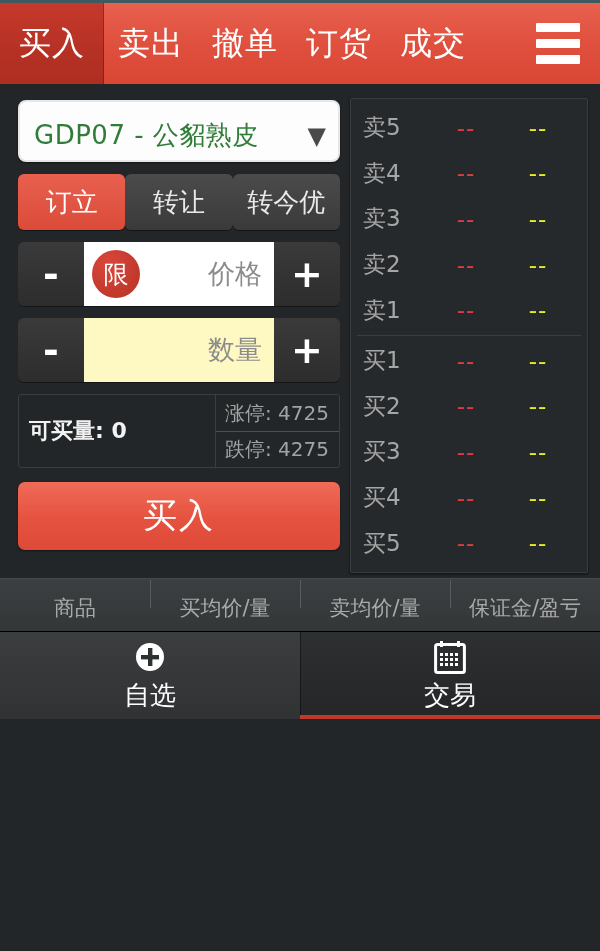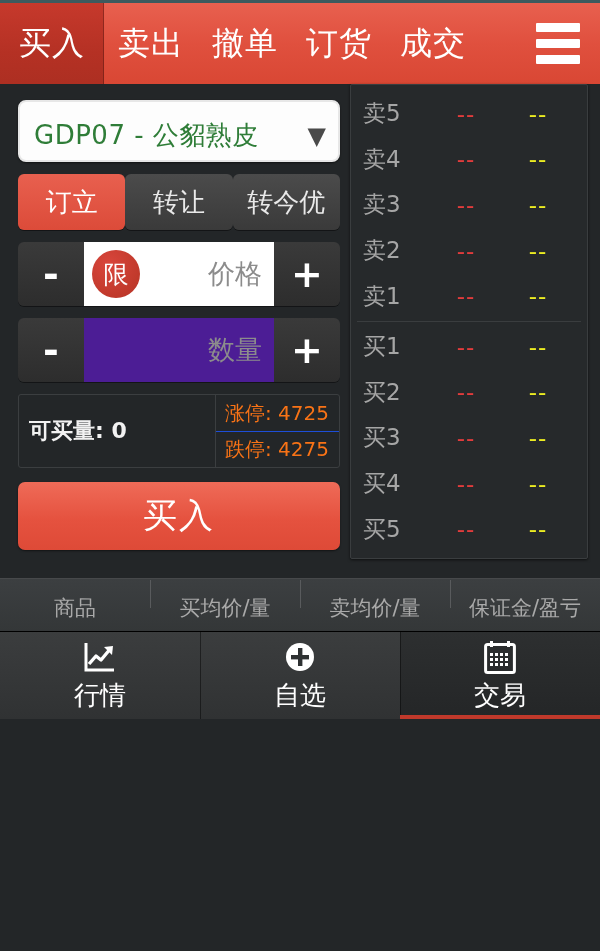--- a/index.html
+++ b/index.html
@@ -71,56 +71,56 @@
   .step-btn {
     width: 66px; display: flex; align-items: center; justify-content: center;
     background: linear-gradient(to bottom, #3a3a3a 0%, #2d2d2d 100%);
     color: #ffffff; font-size: 38px; line-height: 1; font-weight: bold;
   }
   .step-field {
     flex: 1 1 auto; display: flex; align-items: center;
     position: relative; padding: 0 12px;
   }
   .step-field.white { background: #ffffff; }
-  .step-field.gray  { background: #4c1d95; }
+  .step-field.gray  { background: #fef9c3; }
   .field-ph { margin-left: auto; color: #8c8c8c; font-size: 27px; }
   .limit-badge {
     position: absolute; left: 8px; top: 50%; transform: translateY(-50%);
     width: 48px; height: 48px; border-radius: 50%;
     background: radial-gradient(circle at 35% 30%, #d9463c 0%, #c0392b 70%, #b5332a 100%);
     color: #ffffff; font-size: 25px;
     display: flex; align-items: center; justify-content: center;
   }
 
   .info-grid {
     display: flex; margin-top: 12px;
     border: 1px solid #3b3e40; border-radius: 3px;
   }
   .info-left {
     flex: 1 1 auto; display: flex; align-items: center; padding-left: 10px;
     color: #f2f2f2; font-size: 22px; font-weight: bold;
   }
   .info-right { width: 124px; border-left: 1px solid #3b3e40; }
   .info-cell {
     height: 36px; display: flex; align-items: center; justify-content: flex-end;
-    padding-right: 10px; color: #f97316; font-size: 20px; text-align: right;
+    padding-right: 10px; color: #a3a3a3; font-size: 20px; text-align: right;
   }
   .info-cell + .info-cell { border-top: 1px solid #1d4ed8; }
 
   .submit-btn {
     margin-top: 14px; height: 68px; border-radius: 7px;
     display: flex; align-items: center; justify-content: center;
     font-size: 34px; color: #ffffff; letter-spacing: 2px;
     background: linear-gradient(to bottom, #ef6b58 0%, #e5523f 55%, #de4a37 100%);
     box-shadow: 0 1px 2px rgba(0,0,0,.5);
   }
 
   
   .orderbook {
-    position: absolute; left: 350px; top: 0; width: 238px; height: 475px;
+    position: absolute; left: 350px; top: 14px; width: 238px; height: 475px;
     background: #26292b; border: 1px solid #3a3d3f; border-radius: 2px;
     box-shadow: 0 1px 3px rgba(0,0,0,.6);
     display: flex; flex-direction: column;
     padding: 6px 0;
   }
   .ob-section { display: flex; flex-direction: column; flex: 1 1 auto; }
   .ob-divider { height: 1px; background: #3a3d3f; margin: 2px 6px; }
   .ob-row {
     flex: 1 1 0; display: flex; align-items: center; font-size: 23px;
   }
@@ -312,30 +312,20 @@
   <div class="pos-header">
     <div class="pos-col">商品</div>
     <div class="pos-col">买均价/量</div>
     <div class="pos-col">卖均价/量</div>
     <div class="pos-col">保证金/盈亏</div>
   </div>
   <div class="pos-body"></div>
 
   <div class="bottombar">
 
-    <div class="btab">
-      <span class="btab-icon">
-        <svg width="34" height="32" viewBox="0 0 34 32">
-          <path d="M3 2 L3 29 L31 29" fill="none" stroke="#ffffff" stroke-width="3"></path>
-          <path d="M6 23 L13 15 L18 19 L28 7" fill="none" stroke="#ffffff" stroke-width="3.4" stroke-linejoin="round"></path>
-          <path d="M21 6 L30 5 L29 14 Z" fill="#ffffff"></path>
-        </svg>
-      </span>
-      <span class="btab-label">行情</span>
-    </div>
 
     <div class="btab">
       <span class="btab-icon">
         <svg width="32" height="32" viewBox="0 0 32 32">
           <circle cx="16" cy="16" r="14" fill="#ffffff"></circle>
           <rect x="14" y="7" width="4.4" height="18" fill="#2e3132"></rect>
           <rect x="7" y="14" width="18" height="4.4" fill="#2e3132"></rect>
         </svg>
       </span>
       <span class="btab-label">自选</span>

